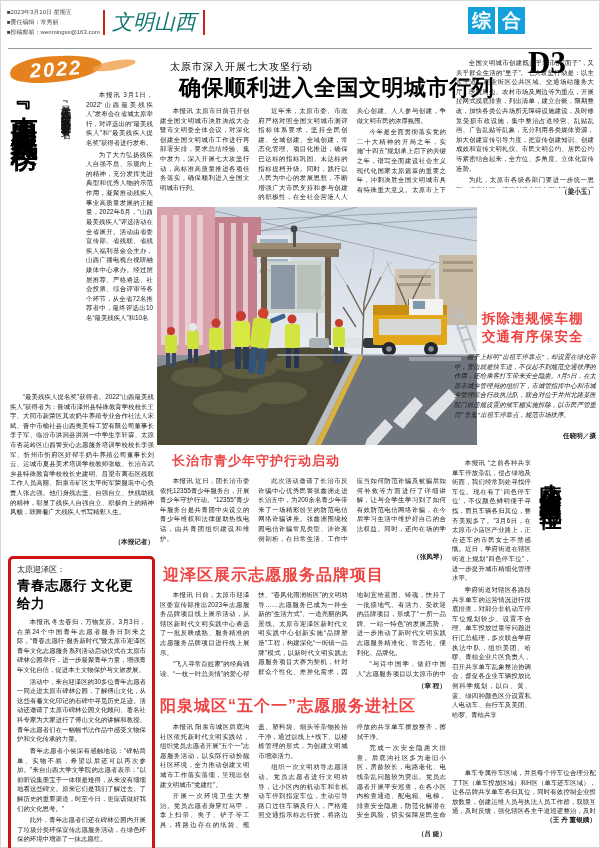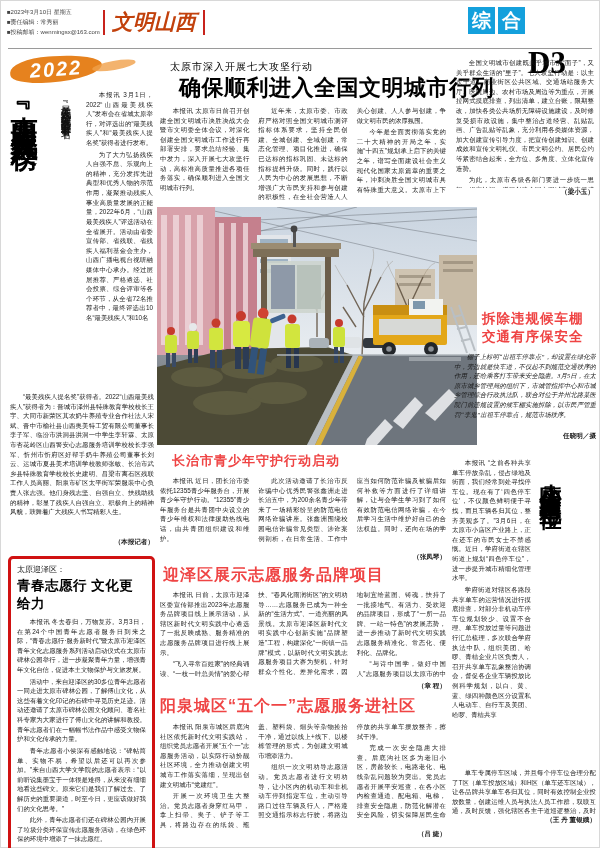--- a/index.html
+++ b/index.html
@@ -4,21 +4,21 @@
 <style>
   html,body{margin:0;padding:0;background:#e9e9e9;}
   #paper{position:relative;width:600px;height:848px;background:#fff;margin:0 auto;
          font-family:"Liberation Sans","DejaVu Sans",sans-serif;color:#1a1a1a;overflow:hidden;
          box-shadow:0 0 0 1px #d8d8d8 inset;}
   .abs{position:absolute;}
   
   .meta{top:7px;left:7px;width:150px;font-size:6px;line-height:1.7;color:#444;}
   .meta div{white-space:nowrap;}
   .masthead{top:10px;left:103px;font-family:"Liberation Serif","DejaVu Serif",serif;
-            font-style:italic;font-weight:bold;font-size:21px;color:#c2410c;
+            font-style:italic;font-weight:normal;font-size:21px;color:#0f766e;
             border-left:2px solid #c8231c;border-right:2px solid #c8231c;padding:1px 7px;line-height:1.1;}
   .badges{top:7px;left:468px;display:flex;gap:3px;}
   .badge{width:27px;height:27px;background:#14a0dc;color:#fff;font-weight:bold;font-size:19px;
          display:flex;align-items:center;justify-content:center;}
   .pagenum{top:1px;left:528px;font-family:"Liberation Serif","DejaVu Serif",serif;
            font-weight:bold;font-size:31px;color:#000000;margin-top:44px;}
   .headrule{top:48px;left:8px;width:584px;height:0;border-top:1px solid #9a9a9a;}
   
   .year-stamp{top:56px;left:10px;width:92px;height:26px;background:#e6821e;
               border-radius:45% 55% 60% 40%/55% 45% 60% 40%;transform:rotate(-4deg);

